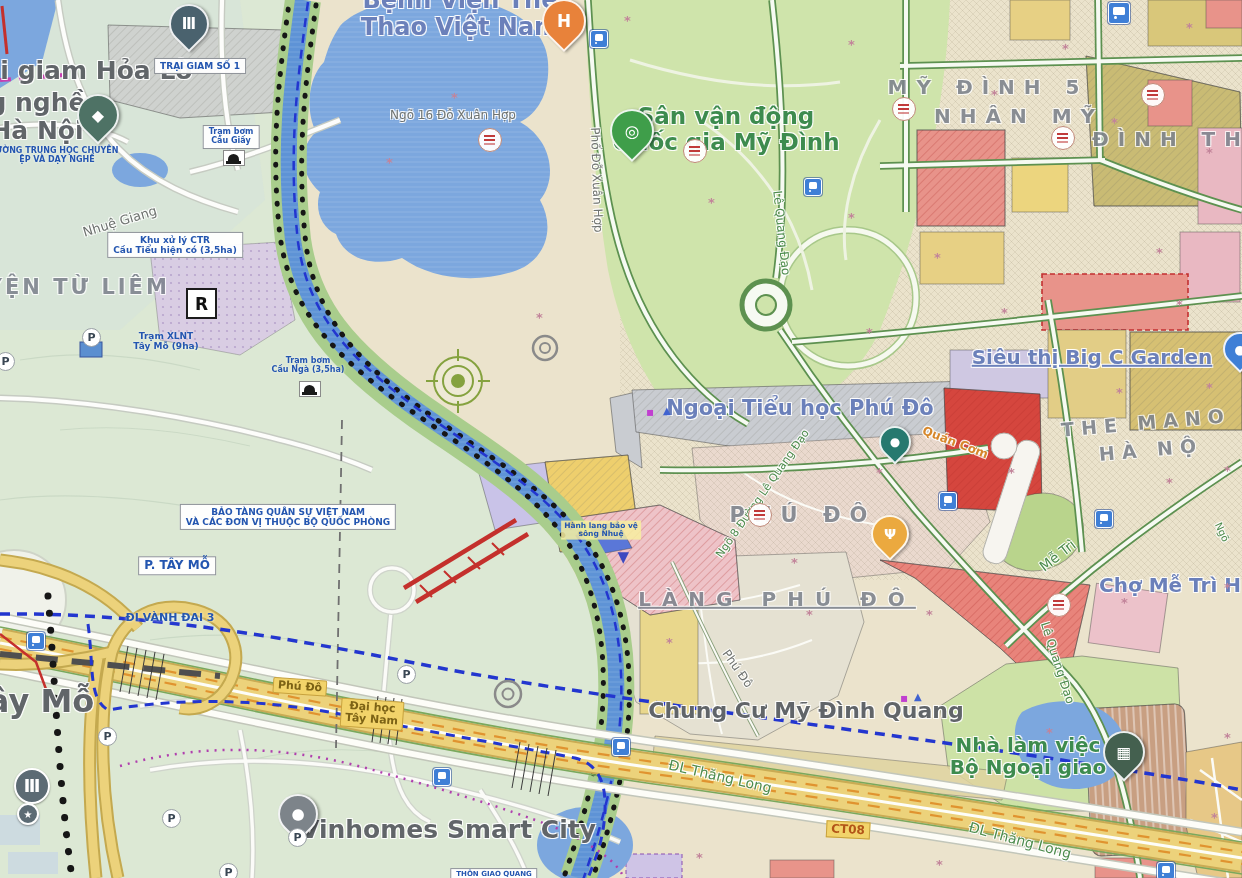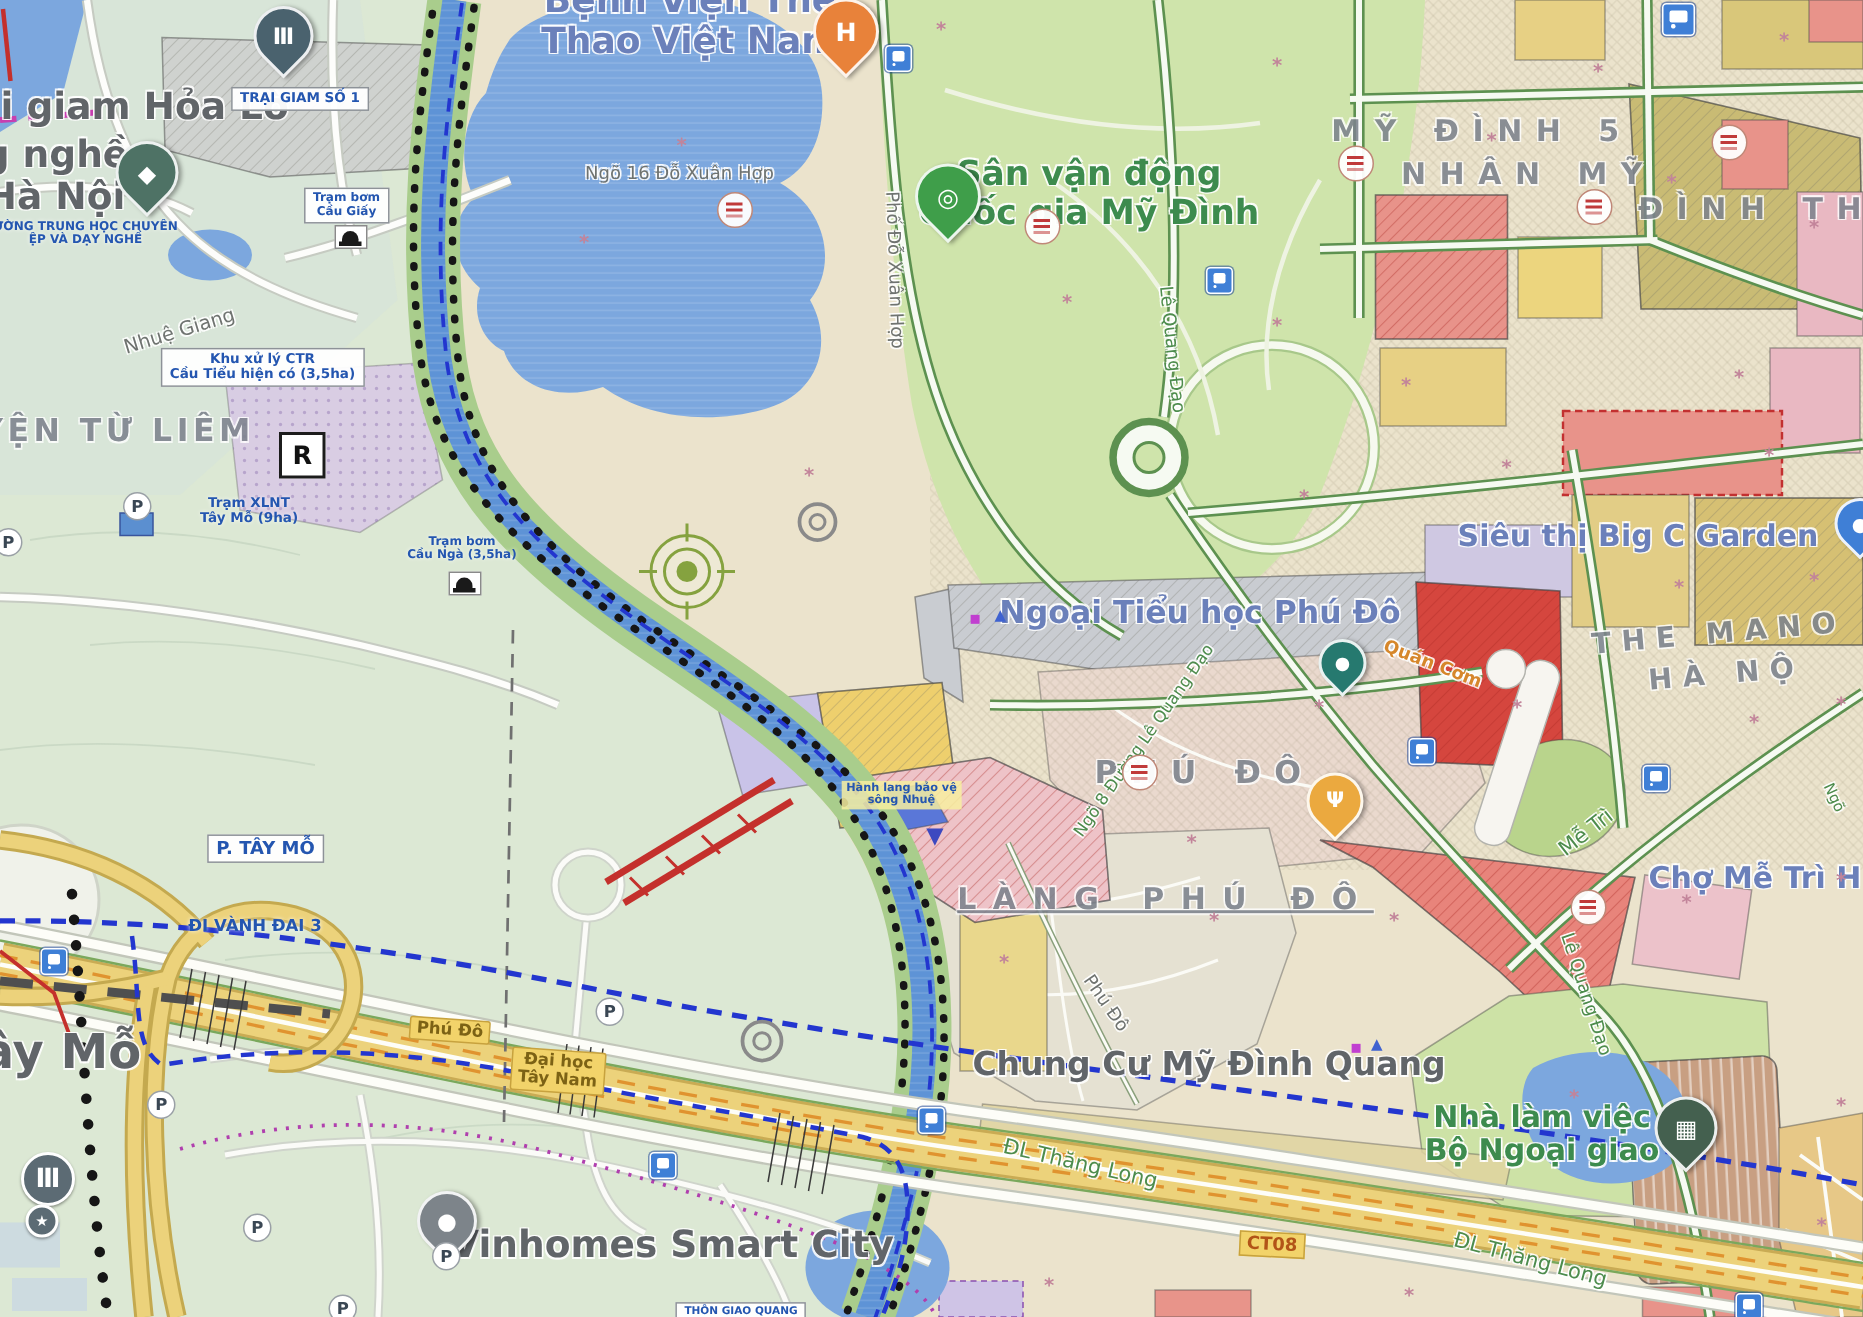--- a/index.html
+++ b/index.html
@@ -340,21 +340,21 @@
       <div class="lbl poiBlue" style="position: absolute; font-size: 24px; transform: translate(-50%, -50%) rotate(0deg); left: 460px; top: 14px;">Bệnh Viện Thể
 Thao Việt Nam</div>
       <div class="lbl roadGray" style="position: absolute; font-size: 12px; transform: translate(-50%, -50%) rotate(0deg); left: 453px; top: 116px;">Ngõ 16 Đỗ Xuân Hợp</div>
       <div class="lbl roadGray" style="position: absolute; font-size: 12px; transform: translate(-50%, -50%) rotate(88deg); left: 596px; top: 180px;">Phố Đỗ Xuân Hợp</div>
       <div class="lbl poiGreen" style="position: absolute; font-size: 23px; transform: translate(-50%, -50%) rotate(0deg); left: 726px; top: 130px;">Sân vận động
 Quốc gia Mỹ Đình</div>
       <div class="lbl roadGreen" style="position: absolute; font-size: 12px; transform: translate(-50%, -50%) rotate(84deg); left: 781px; top: 233px;">Lê Quang Đạo</div>
       <div class="lbl district" style="position: absolute; font-size: 20px; letter-spacing: 9px; transform: translate(-50%, -50%) rotate(0deg); left: 988px; top: 87px;">MỸ ĐÌNH 5</div>
       <div class="lbl district" style="position: absolute; font-size: 20px; letter-spacing: 9px; transform: translate(-50%, -50%) rotate(0deg); left: 1019px; top: 116px;">NHÂN MỸ</div>
       <div class="lbl district" style="position: absolute; font-size: 20px; letter-spacing: 9px; transform: translate(-50%, -50%) rotate(0deg); left: 1171px; top: 139px;">ĐÌNH TH</div>
-      <div class="lbl poiBlue" style="position: absolute; font-size: 20px; transform: translate(-50%, -50%) rotate(0deg); left: 1092px; top: 357px;">Siêu thị Big C Garden</div>
+      <div class="lbl poiBlue" style="position: absolute; font-size: 20px; transform: translate(-50%, -50%) rotate(0deg); left: 1092px; top: 357px; text-decoration: underline;">Siêu thị Big C Garden</div>
       <div class="lbl district" style="position: absolute; font-size: 19px; letter-spacing: 7px; transform: translate(-50%, -50%) rotate(-5deg); left: 1146px; top: 423px;">THE MANO</div>
       <div class="lbl district" style="position: absolute; font-size: 19px; letter-spacing: 7px; transform: translate(-50%, -50%) rotate(-5deg); left: 1151px; top: 450px;">HÀ NỘ</div>
       <div class="lbl poiBlue" style="position: absolute; font-size: 21px; transform: translate(-50%, -50%) rotate(0deg); left: 800px; top: 409px;">Ngoại Tiểu học Phú Đô</div>
       <div class="lbl orangeText" style="position: absolute; font-size: 12px; transform: translate(-50%, -50%) rotate(21deg); left: 955px; top: 443px;">Quán Cơm</div>
       <div class="lbl district" style="position: absolute; font-size: 21px; letter-spacing: 9px; transform: translate(-50%, -50%) rotate(0deg); left: 803px; top: 516px;">PHÚ ĐÔ</div>
       <div class="lbl roadGreen" style="position: absolute; font-size: 11px; transform: translate(-50%, -50%) rotate(-55deg); left: 763px; top: 494px;">Ngõ 8 Đường Lê Quang Đạo</div>
       <div class="lbl district" style="position: absolute; font-size: 20px; letter-spacing: 11px; transform: translate(-50%, -50%) rotate(0deg); left: 777px; top: 599px; text-decoration: underline;">LÀNG PHÚ ĐÔ</div>
       <div class="lbl roadGray" style="position: absolute; font-size: 12px; transform: translate(-50%, -50%) rotate(55deg); left: 737px; top: 669px;">Phú Đô</div>
       <div class="lbl poiGray" style="position: absolute; font-size: 22px; transform: translate(-50%, -50%) rotate(0deg); left: 806px; top: 711px;">Chung Cư Mỹ Đình Quang</div>
       <div class="lbl roadGreen" style="position: absolute; font-size: 14px; transform: translate(-50%, -50%) rotate(13deg); left: 720px; top: 777px;">ĐL Thăng Long</div>
@@ -369,20 +369,22 @@
       <div class="lbl district" style="position: absolute; font-size: 21px; letter-spacing: 3px; transform: translate(-50%, -50%) rotate(0deg); left: 58px; top: 288px;">HUYỆN TỪ LIÊM</div>
       <div class="lbl roadGray" style="position: absolute; font-size: 13px; transform: translate(-50%, -50%) rotate(-17deg); left: 120px; top: 222px;">Nhuệ Giang</div>
       <div class="lbl planBox" style="position: absolute; font-size: 9px; transform: translate(-50%, -50%) rotate(0deg); left: 175px; top: 245px;">Khu xử lý CTR
 Cầu Tiểu hiện có (3,5ha)</div>
       <div class="lbl planText" style="position: absolute; font-size: 9px; transform: translate(-50%, -50%) rotate(0deg); left: 166px; top: 341px;">Trạm XLNT
 Tây Mỗ (9ha)</div>
       <div class="lbl planBox" style="position: absolute; font-size: 8px; transform: translate(-50%, -50%) rotate(0deg); left: 231px; top: 137px;">Trạm bơm
 Cầu Giấy</div>
       <div class="lbl planText" style="position: absolute; font-size: 8px; transform: translate(-50%, -50%) rotate(0deg); left: 308px; top: 366px;">Trạm bơm
 Cầu Ngà (3,5ha)</div>
+      <div class="lbl planBox" style="position: absolute; font-size: 9px; transform: translate(-50%, -50%) rotate(0deg); left: 288px; top: 517px;">BẢO TÀNG QUÂN SỰ VIỆT NAM
+VÀ CÁC ĐƠN VỊ THUỘC BỘ QUỐC PHÒNG</div>
       <div class="lbl planBox" style="position: absolute; font-size: 12px; transform: translate(-50%, -50%) rotate(0deg); left: 177px; top: 566px;">P. TÂY MỖ</div>
       <div class="lbl planText" style="position: absolute; font-size: 11px; transform: translate(-50%, -50%) rotate(0deg); left: 170px; top: 618px;">ĐI VÀNH ĐAI 3</div>
       <div class="lbl hwyBox" style="position: absolute; font-size: 11px; transform: translate(-50%, -50%) rotate(4deg); left: 300px; top: 687px;">Phú Đô</div>
       <div class="lbl hwyBox" style="position: absolute; font-size: 11px; transform: translate(-50%, -50%) rotate(4deg); left: 372px; top: 714px;">Đại học
 Tây Nam</div>
       <div class="lbl poiGray" style="position: absolute; font-size: 32px; transform: translate(-50%, -50%) rotate(0deg); left: 41px; top: 702px;">ây Mỗ</div>
       <div class="lbl poiGray" style="position: absolute; font-size: 25px; transform: translate(-50%, -50%) rotate(0deg); left: 448px; top: 830px;">Vinhomes Smart City</div>
       <div class="lbl planBox" style="position: absolute; font-size: 7px; transform: translate(-50%, -50%) rotate(0deg); left: 494px; top: 875px;">THÔN GIAO QUANG</div>
       <div class="lbl planNote" style="position: absolute; font-size: 7.5px; transform: translate(-50%, -50%) rotate(0deg); left: 601px; top: 530px;">Hành lang bảo vệ
 sông Nhuệ</div>

